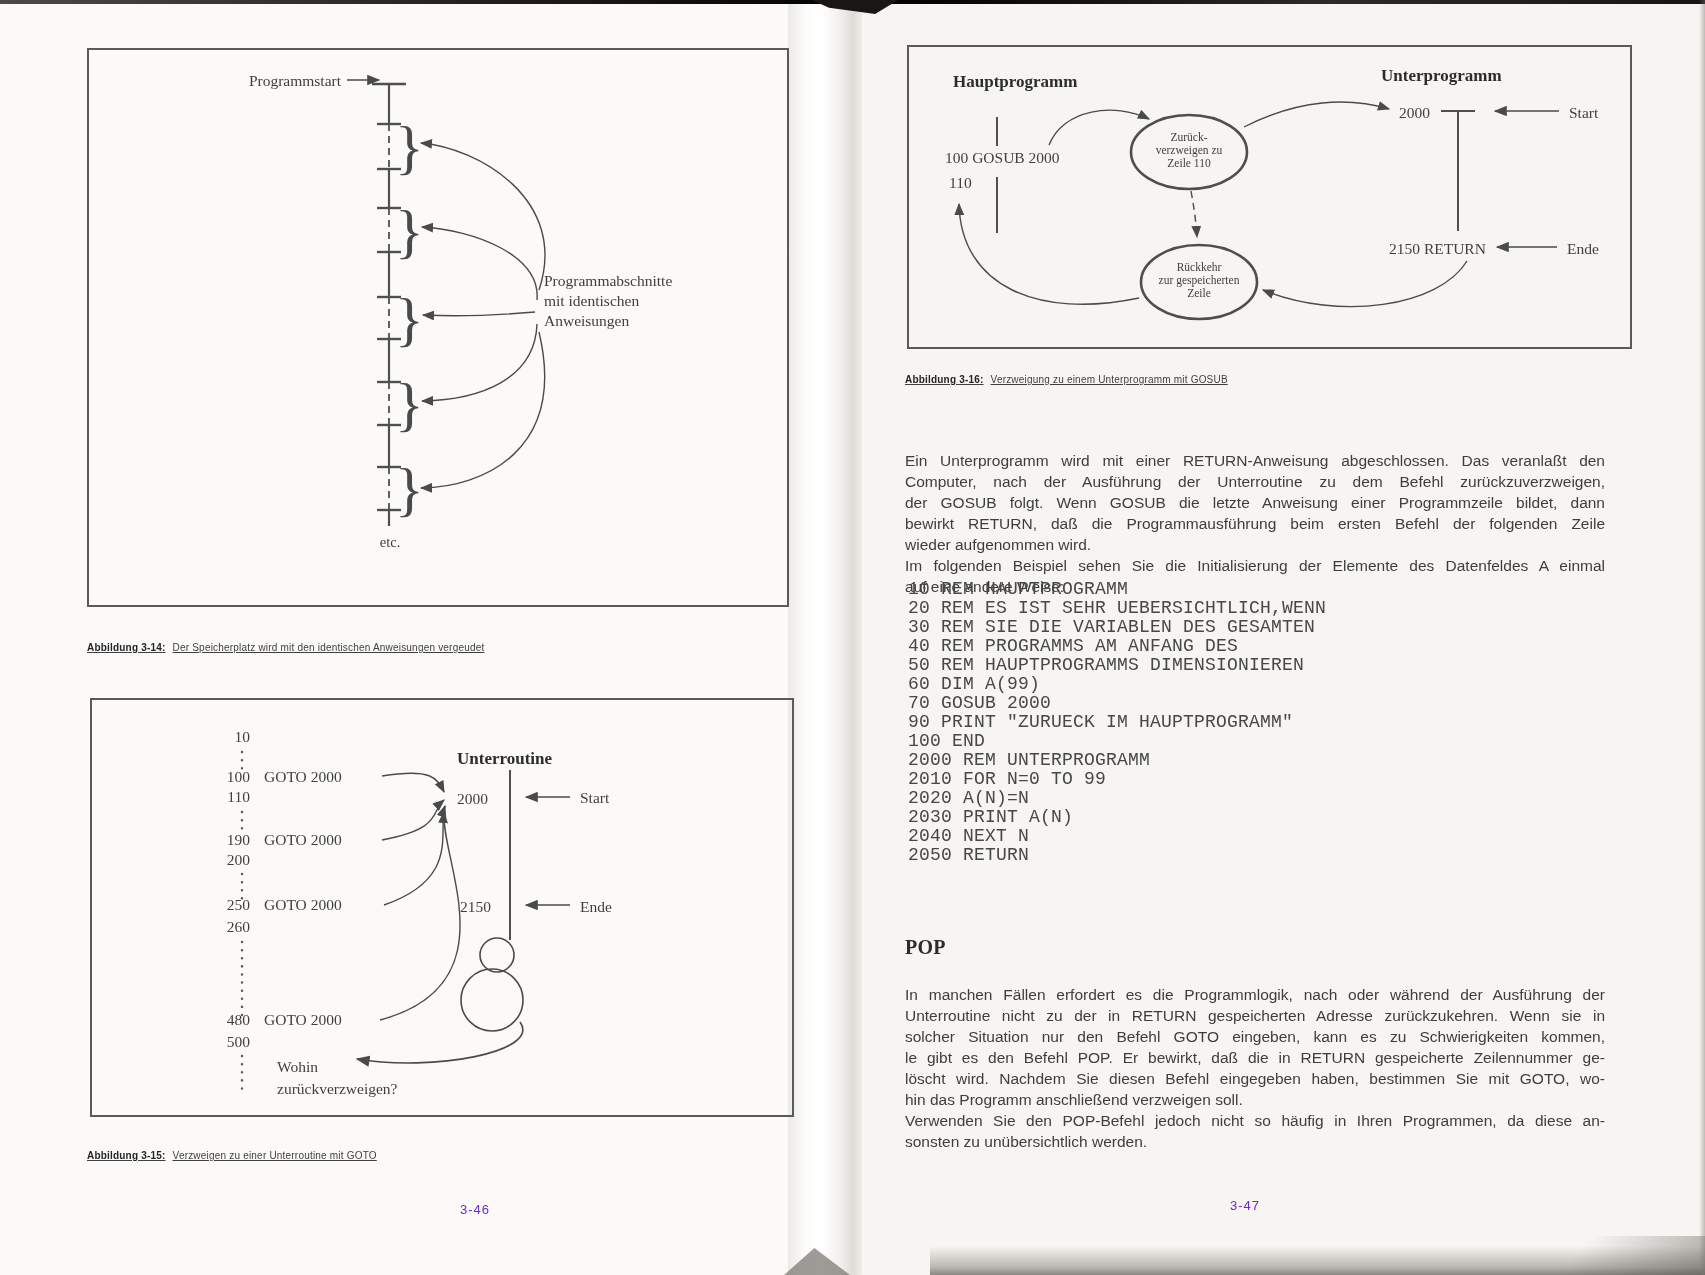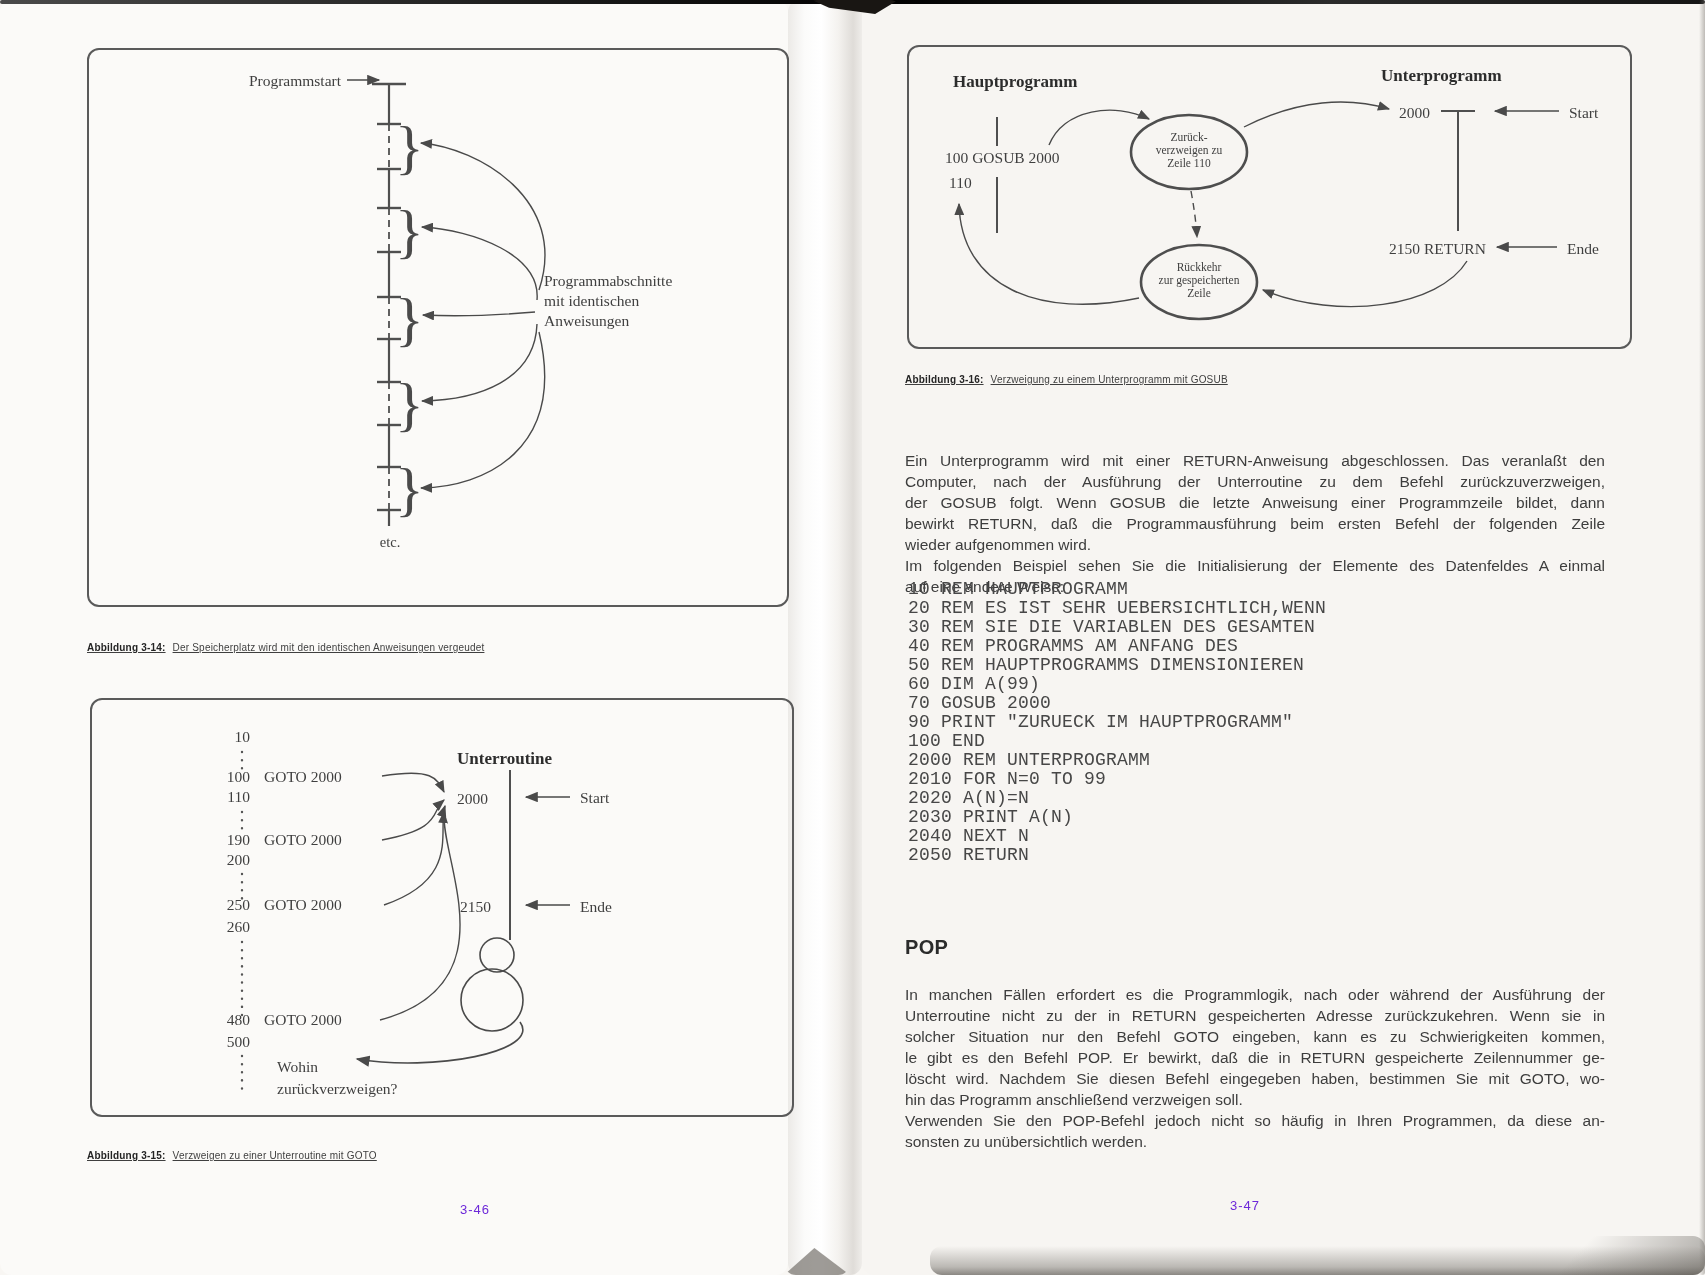--- a/index.html
+++ b/index.html
@@ -1,18 +1,18 @@
 <!DOCTYPE html>
 <html><head>
 <meta charset="utf-8">
 <style>
   html,body{margin:0;padding:0;background:#e9e7e3;}
   #scan{position:relative;width:1705px;height:1275px;overflow:hidden;
         background:#f8f6f3;font-family:"Liberation Sans",sans-serif;}
-  .abs{position:absolute;border-radius:12px;}
+  .abs{position:absolute;}
   
   #left-page{left:0;top:0;width:788px;height:1275px;background:#fbfaf8;}
   #right-page{left:862px;top:0;width:843px;height:1275px;background:#f7f5f2;}
   #gutter{left:788px;top:0;width:74px;height:1275px;
     background:linear-gradient(90deg,#eceae7 0%,#fbfbfa 22%,#ffffff 45%,#f4f2ef 68%,#dfdcd8 88%,#efedea 100%);}
   #top-edge{left:0;top:0;width:1705px;height:4px;
     background:linear-gradient(90deg,#4a4a4a,#1e1e1e 30%,#000 52%,#2b2b2b 78%,#151515);}
   #spine-wedge{left:806px;top:0;width:96px;height:24px;background:#191613;
     clip-path:polygon(6% 0,96% 0,72% 58%,24% 32%);}
   #shadow-bottom{left:930px;top:1246px;width:775px;height:29px;
@@ -280,21 +280,21 @@
       <div class="cline">90 PRINT "ZURUECK IM HAUPTPROGRAMM"</div>
       <div class="cline">100 END</div>
       <div class="cline">2000 REM UNTERPROGRAMM</div>
       <div class="cline">2010 FOR N=0 TO 99</div>
       <div class="cline">2020 A(N)=N</div>
       <div class="cline">2030 PRINT A(N)</div>
       <div class="cline">2040 NEXT N</div>
       <div class="cline">2050 RETURN</div>
     </div>
 
-  <div class="abs pop-heading" style="left:905px;top:936px;">POP</div>
+  <div class="abs pop-heading" style="left:905px;top:936px;font-family:Liberation Serif, serif;">POP</div>
   <div class="abs bodytext" style="left:905px;top:984px;">
       <div class="para">
         <div class="pline">In manchen Fällen erfordert es die Programmlogik, nach oder während der Ausführung der</div>
         <div class="pline">Unterroutine nicht zu der in RETURN gespeicherten Adresse zurückzukehren. Wenn sie in</div>
         <div class="pline">solcher Situation nur den Befehl GOTO eingeben, kann es zu Schwierigkeiten kommen,</div>
         <div class="pline">le gibt es den Befehl POP. Er bewirkt, daß die in RETURN gespeicherte Zeilennummer ge-</div>
         <div class="pline">löscht wird. Nachdem Sie diesen Befehl eingegeben haben, bestimmen Sie mit GOTO, wo-</div>
         <div class="pline">hin das Programm anschließend verzweigen soll.</div>
       </div>
       <div class="para">

